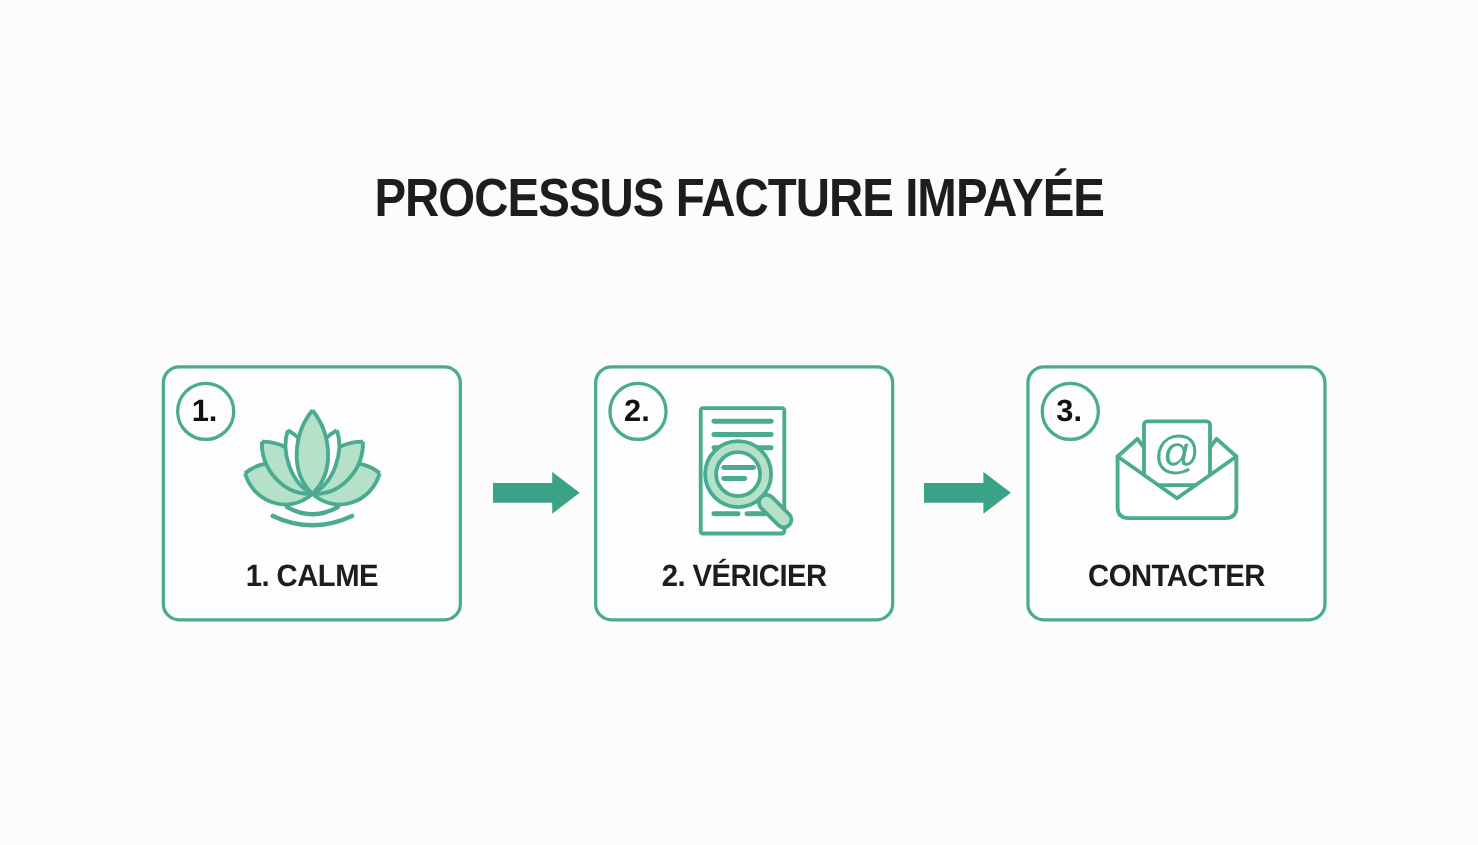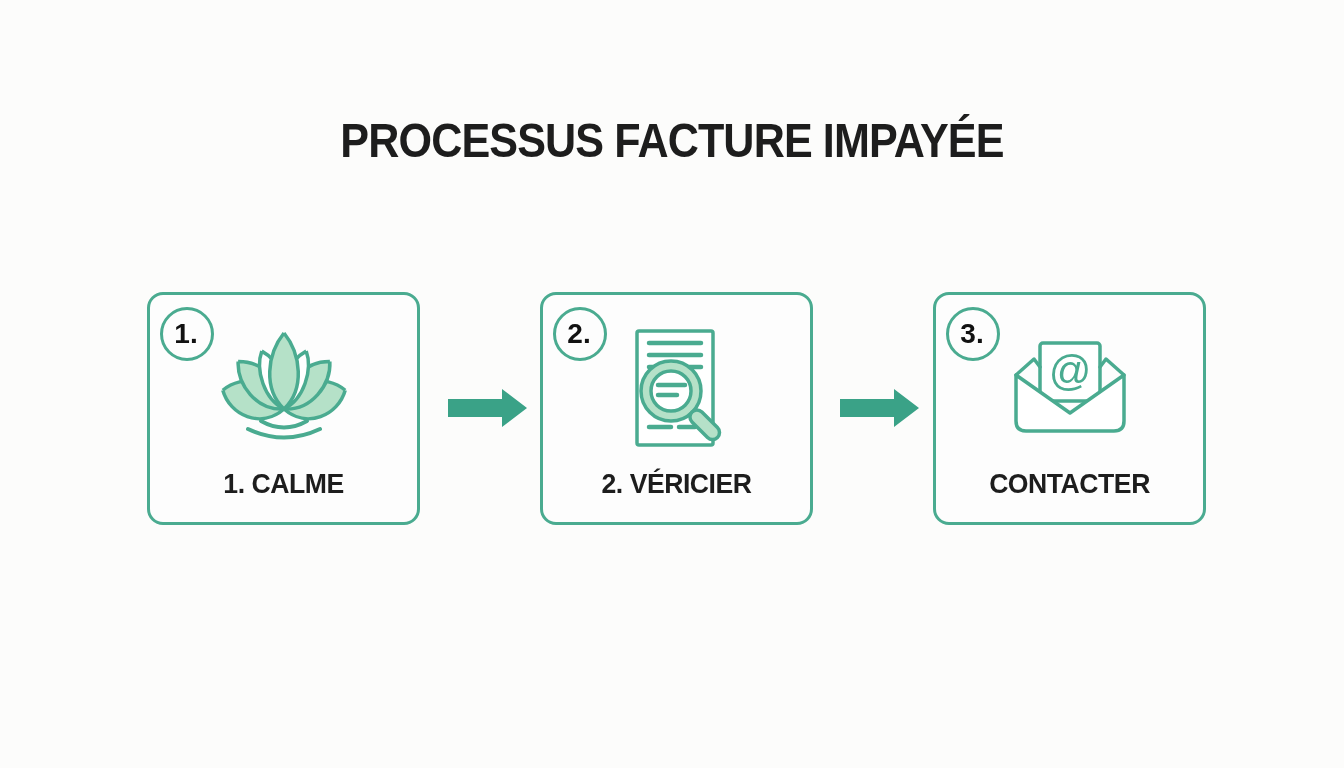--- a/index.html
+++ b/index.html
@@ -14,20 +14,21 @@
   html,body{width:1344px;height:768px;}
   body{
     font-family:"Liberation Sans","DejaVu Sans",sans-serif;
     background:var(--bg);
   }
   .canvas{
     position:relative;
     width:1344px;height:592px;
     background:var(--bg);
     overflow:hidden;
+    margin-top:40px;
   }
   .title{
     position:absolute;
     top:112px;left:0;right:0;
     text-align:center;
     font-size:49px;
     font-weight:700;
     letter-spacing:-1px;
     color:var(--ink);
     transform:scaleX(0.88);

